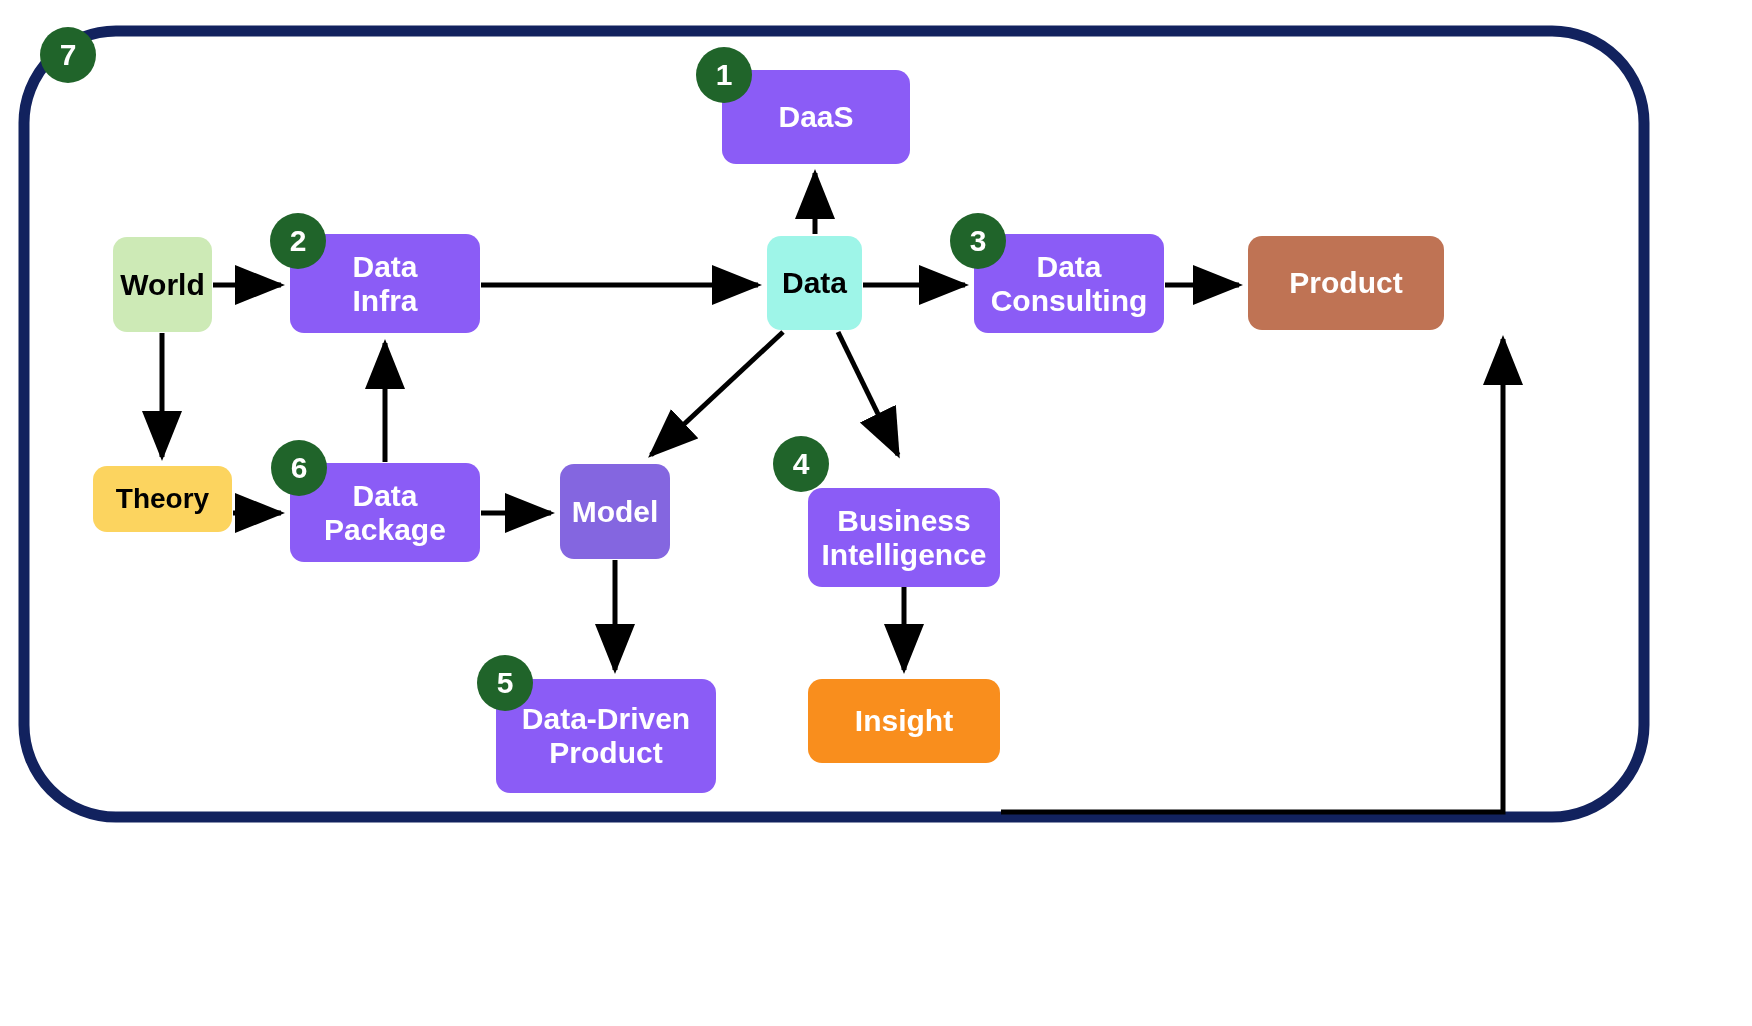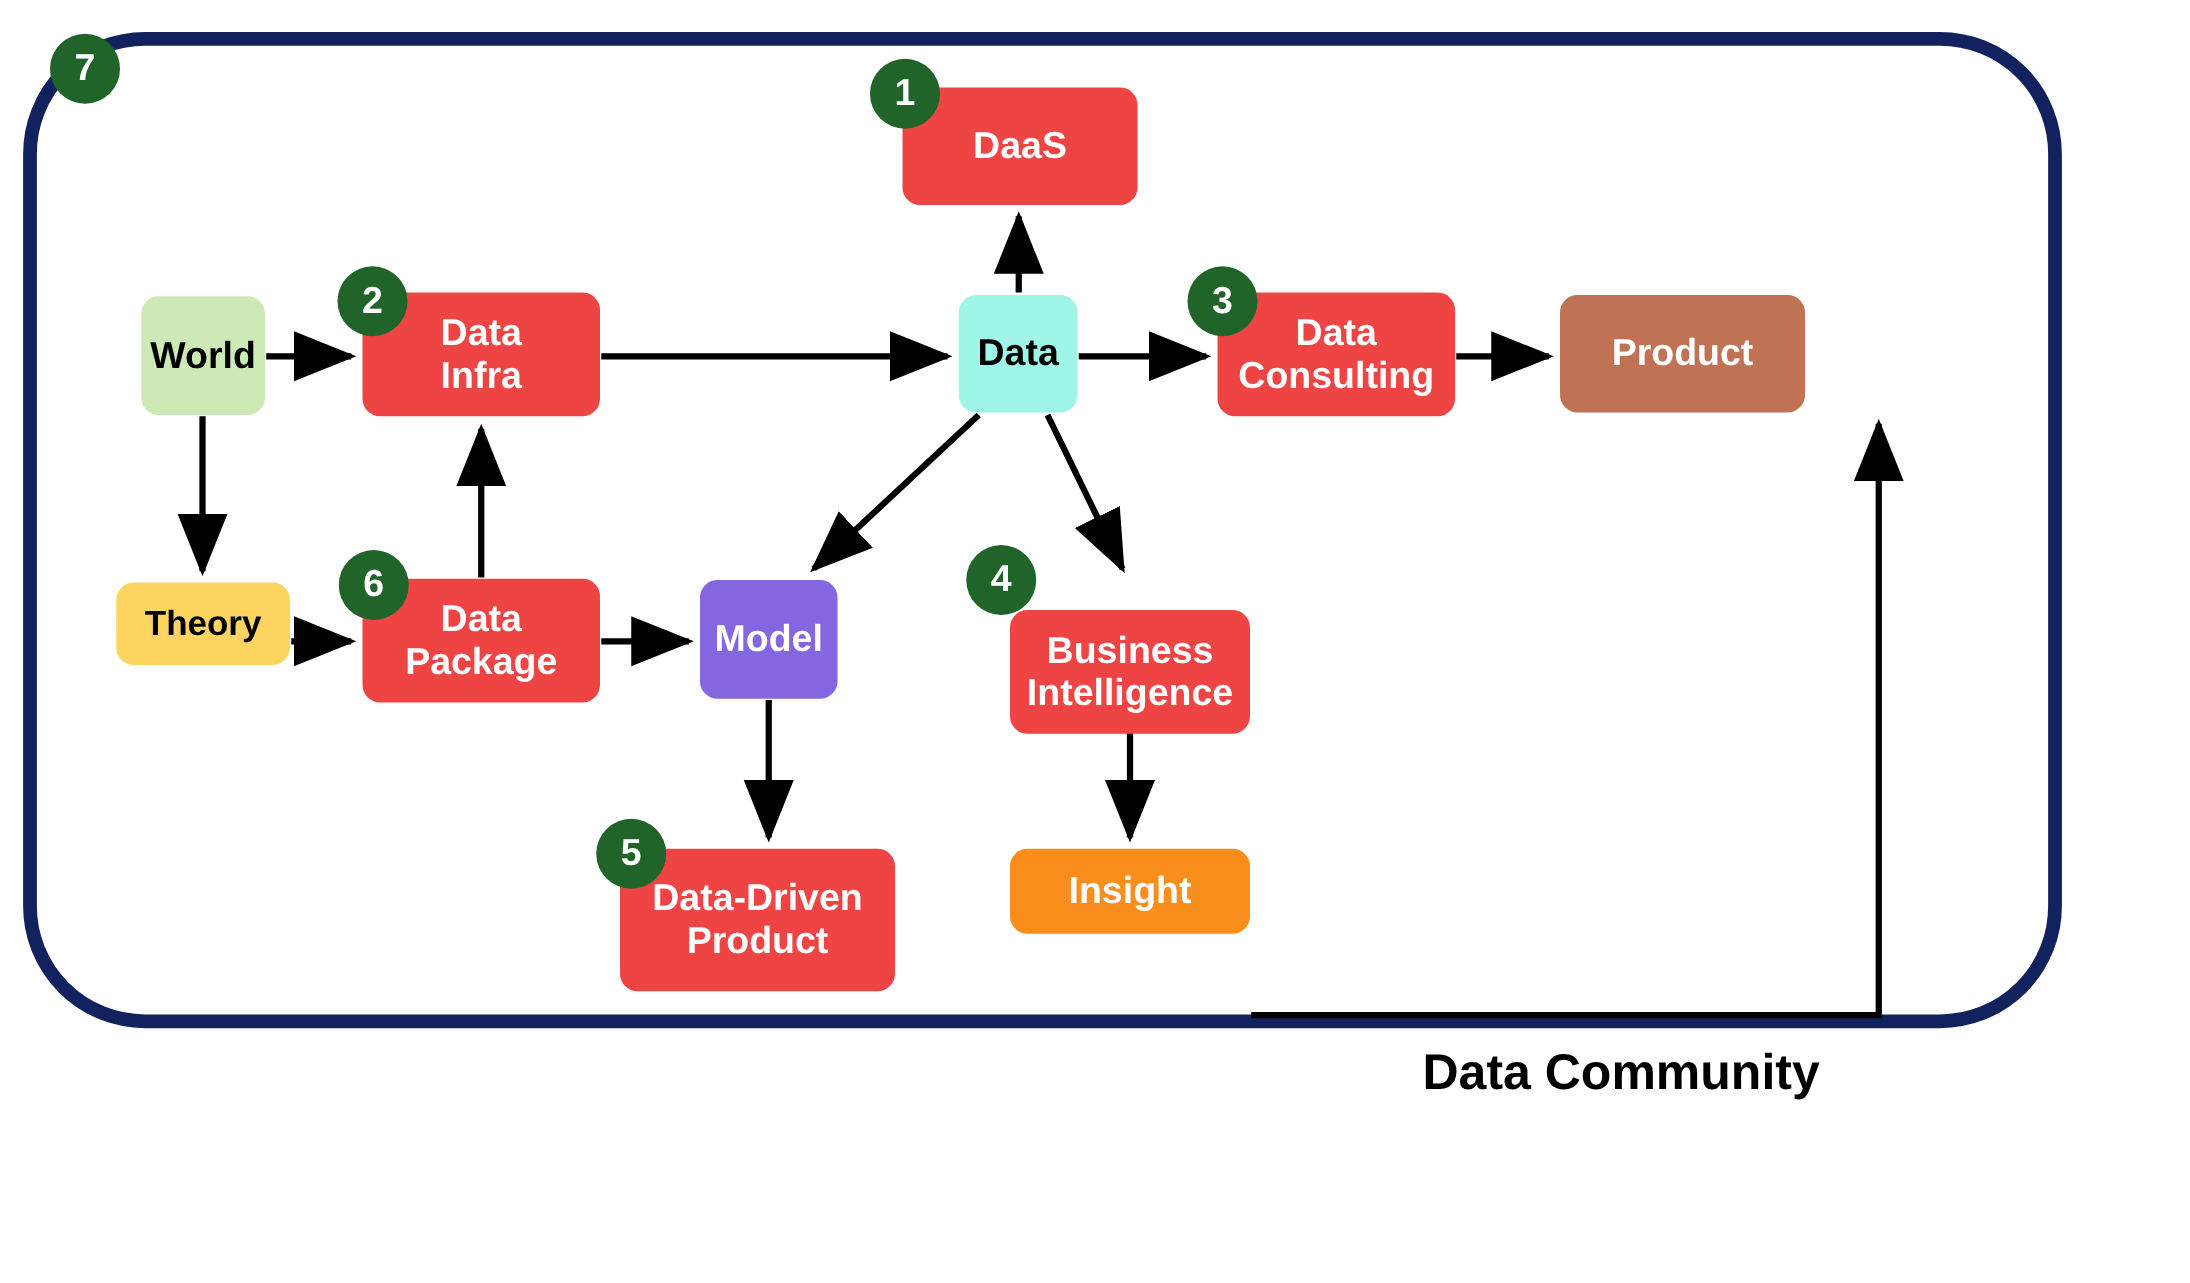--- a/index.html
+++ b/index.html
@@ -4,21 +4,21 @@
 <style>
   html,body{margin:0;padding:0;background:#ffffff;}
   body{width:1752px;height:1026px;position:relative;overflow:hidden;
        font-family:"Liberation Sans","DejaVu Sans",sans-serif;}
   #stage{position:absolute;inset:0;width:1752px;height:1026px;}
   svg#wires{position:absolute;left:0;top:0;width:1752px;height:1026px;pointer-events:none;z-index:2;}
 
   .node{position:absolute;display:flex;align-items:center;justify-content:center;
         text-align:center;border-radius:14px;font-weight:700;line-height:1.12;
         z-index:3;box-sizing:border-box;padding:2px 6px;}
-  .n-dark{background:#ef4444;color:#ffffff;}
+  .n-dark{background:#8b5cf6;color:#ffffff;}
   .n-world{background:#cdeab6;color:#000000;}
   .n-theory{background:#fcd45f;color:#000000;}
   .n-data{background:#9ef5e8;color:#000000;}
   .n-model{background:#8466e0;color:#ffffff;}
   .n-insight{background:#f98e1d;color:#ffffff;}
   .n-product{background:#bf7354;color:#ffffff;}
 
   .badge{position:absolute;width:56px;height:56px;border-radius:50%;
          background:#20642a;color:#ffffff;display:flex;align-items:center;
          justify-content:center;font-size:30px;font-weight:700;z-index:4;}
@@ -68,26 +68,25 @@
 Consulting</div>
       <div class="node n-product" style="left: 1248px; top: 236px; width: 196px; height: 94px; font-size: 30px; white-space: pre-line;">Product</div>
       <div class="node n-theory" style="left: 93px; top: 466px; width: 139px; height: 66px; font-size: 28px; white-space: pre-line;">Theory</div>
       <div class="node n-dark" style="left: 290px; top: 463px; width: 190px; height: 99px; font-size: 30px; white-space: pre-line;">Data
 Package</div>
       <div class="node n-model" style="left: 560px; top: 464px; width: 110px; height: 95px; font-size: 30px; white-space: pre-line; text-align: right;">Model</div>
       <div class="node n-dark" style="left: 808px; top: 464px; width: 192px; height: 99px; font-size: 30px; white-space: pre-line; margin-top: 24px;">Business
 Intelligence</div>
       <div class="node n-dark" style="left: 496px; top: 679px; width: 220px; height: 114px; font-size: 30px; white-space: pre-line;">Data-Driven
 Product</div>
-      <div class="node n-insight" style="left: 808px; top: 679px; width: 192px; height: 68px; font-size: 30px; white-space: pre-line;">Insight</div>
+      <div class="node n-insight" style="left: 808px; top: 679px; width: 192px; height: 84px; font-size: 30px; white-space: pre-line;">Insight</div>
     </div>
   <div id="badges">
       <div class="badge" style="left: 696px; top: 47px;">1</div>
       <div class="badge" style="left: 270px; top: 213px;">2</div>
       <div class="badge" style="left: 950px; top: 213px;">3</div>
       <div class="badge" style="left: 773px; top: 436px;">4</div>
       <div class="badge" style="left: 477px; top: 655px;">5</div>
       <div class="badge" style="left: 271px; top: 440px;">6</div>
       <div class="badge" style="left: 40px; top: 27px;">7</div>
     </div>
 
-  <div class="community" style="left:1138px;top:836px;">Data Community</div>
 </div>
 
 </body></html>

